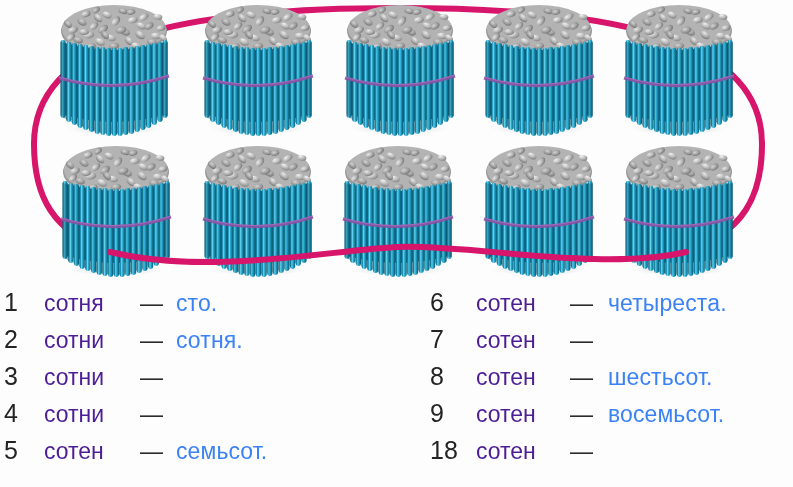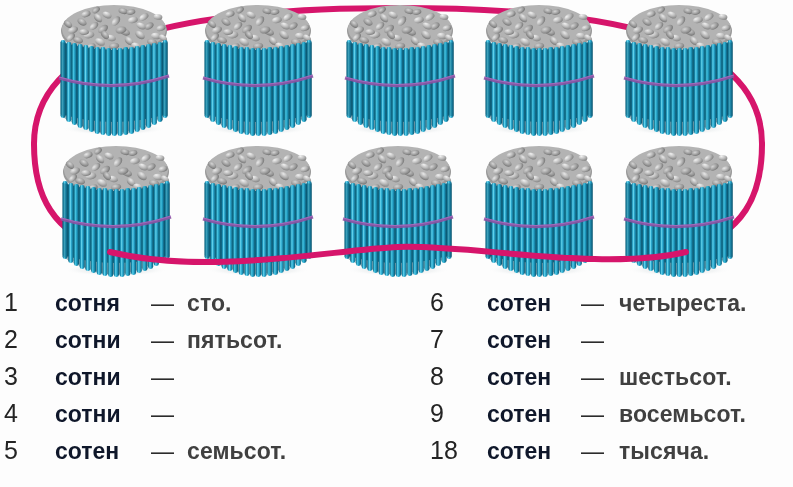--- a/index.html
+++ b/index.html
@@ -61,36 +61,36 @@
     color: #242424;
     font-weight: 400;
     letter-spacing: .2px;
     min-width: 30px;
     text-align: left;
   }
   .legend-col.right .lg-num { min-width: 36px; }
 
   .lg-word {
     font-size: 23px;
-    color: #0f172a;
-    font-weight: 700;
-    margin-left: 21px;
+    color: #4c1d95;
+    font-weight: 400;
+    margin-left: 10px;
   }
   .lg-dash {
     font-size: 23px;
     color: #2b2b2b;
     margin-left: 16px;
     margin-right: 16px;
     letter-spacing: -1px;
   }
   .legend-col.left  .lg-dash { margin-left: 18px; margin-right: 14px; }
   .lg-val {
     font-size: 23px;
-    color: #404040;
-    font-weight: 700;
+    color: #3b82f6;
+    font-weight: 400;
     letter-spacing: .1px;
   }
 
   
   .legend-col.left .legend-row .lg-word  { min-width: 78px; }
   .legend-col.right .legend-row .lg-word { min-width: 78px; }
 </style>
 </head>
 <body>
 
@@ -284,21 +284,21 @@
       <div class="legend-row">
         <span class="lg-num">1</span>
         <span class="lg-word">сотня</span>
         <span class="lg-dash">—</span>
         <span class="lg-val">сто.</span>
       </div>
       <div class="legend-row">
         <span class="lg-num">2</span>
         <span class="lg-word">сотни</span>
         <span class="lg-dash">—</span>
-        <span class="lg-val">пятьсот.</span>
+        <span class="lg-val">сотня.</span>
       </div>
       <div class="legend-row">
         <span class="lg-num">3</span>
         <span class="lg-word">сотни</span>
         <span class="lg-dash">—</span>
       </div>
       <div class="legend-row">
         <span class="lg-num">4</span>
         <span class="lg-word">сотни</span>
         <span class="lg-dash">—</span>
@@ -332,18 +332,17 @@
       <div class="legend-row">
         <span class="lg-num">9</span>
         <span class="lg-word">сотен</span>
         <span class="lg-dash">—</span>
         <span class="lg-val">восемьсот.</span>
       </div>
       <div class="legend-row">
         <span class="lg-num">18</span>
         <span class="lg-word">сотен</span>
         <span class="lg-dash">—</span>
-        <span class="lg-val">тысяча.</span>
       </div>
     </div>
 
   </div>
 </div>
 
 </body></html>

